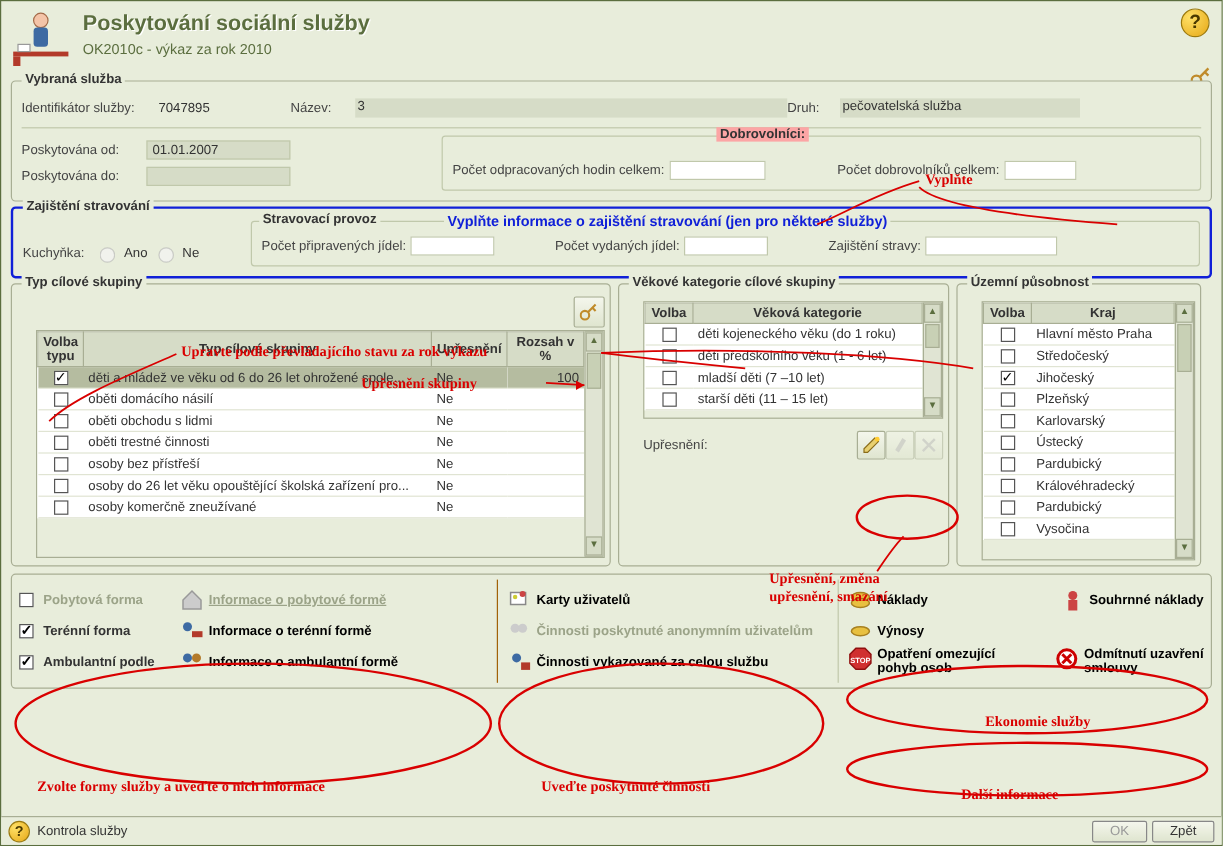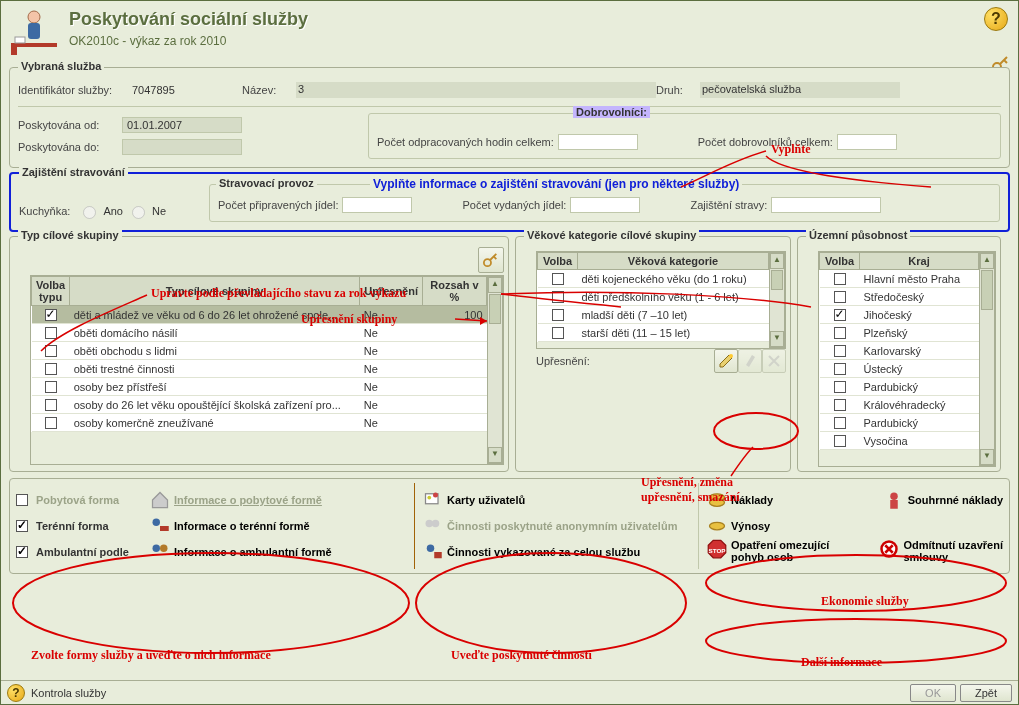--- a/index.html
+++ b/index.html
@@ -338,21 +338,21 @@
         <div class="row">
           <span class="lbl" style="width:100px">Poskytována od:</span>
           <span class="field" style="width:120px">01.01.2007</span>
         </div>
         <div class="row">
           <span class="lbl" style="width:100px">Poskytována do:</span>
           <span class="field" style="width:120px"></span>
         </div>
       </div>
       <div style="flex:1;border:1px solid #c0c8ab;border-radius:3px;padding:4px 8px;position:relative">
-        <div style="position:absolute;top:-8px;left:204px;background:#c4b5fd;padding:0 3px;font-weight:bold">Dobrovolníci:</div>
+        <div style="position:absolute;top:-8px;left:228px;background:#fca5a5;padding:0 3px;font-weight:bold">Dobrovolníci:</div>
         <div class="row" style="margin-top:14px">
           <span class="lbl">Počet odpracovaných hodin celkem:</span>
           <span class="field white" style="width:80px;margin-right:60px"></span>
           <span class="lbl">Počet dobrovolníků celkem:</span>
           <span class="field white" style="width:60px"></span>
         </div>
       </div>
     </div>
   </div>
 
@@ -500,21 +500,21 @@
               </tbody>
           </table>
         </div>
         <div class="scrollbar">
           <div class="sb-btn">▲</div>
           <div class="sb-thumb" style="flex:0 0 20px"></div>
           <div class="sb-track"></div>
           <div class="sb-btn">▼</div>
         </div>
       </div>
-      <div class="row" style="margin-top:0">
+      <div class="row" style="margin-top:10px">
         <span class="lbl">Upřesnění:</span>
         <span style="flex:1"></span>
         <span class="icon-btn">
           <svg viewBox="0 0 16 16">
               <path d="M11 2 L2 11 L2 14 L5 14 L14 5 Z" fill="#e8d070" stroke="#8a6d1a"></path>
               <circle cx="13" cy="3" r="2" fill="#ffcc33"></circle>
             </svg>
         </span>
         <span class="icon-btn disabled">
           <svg viewBox="0 0 16 16">

